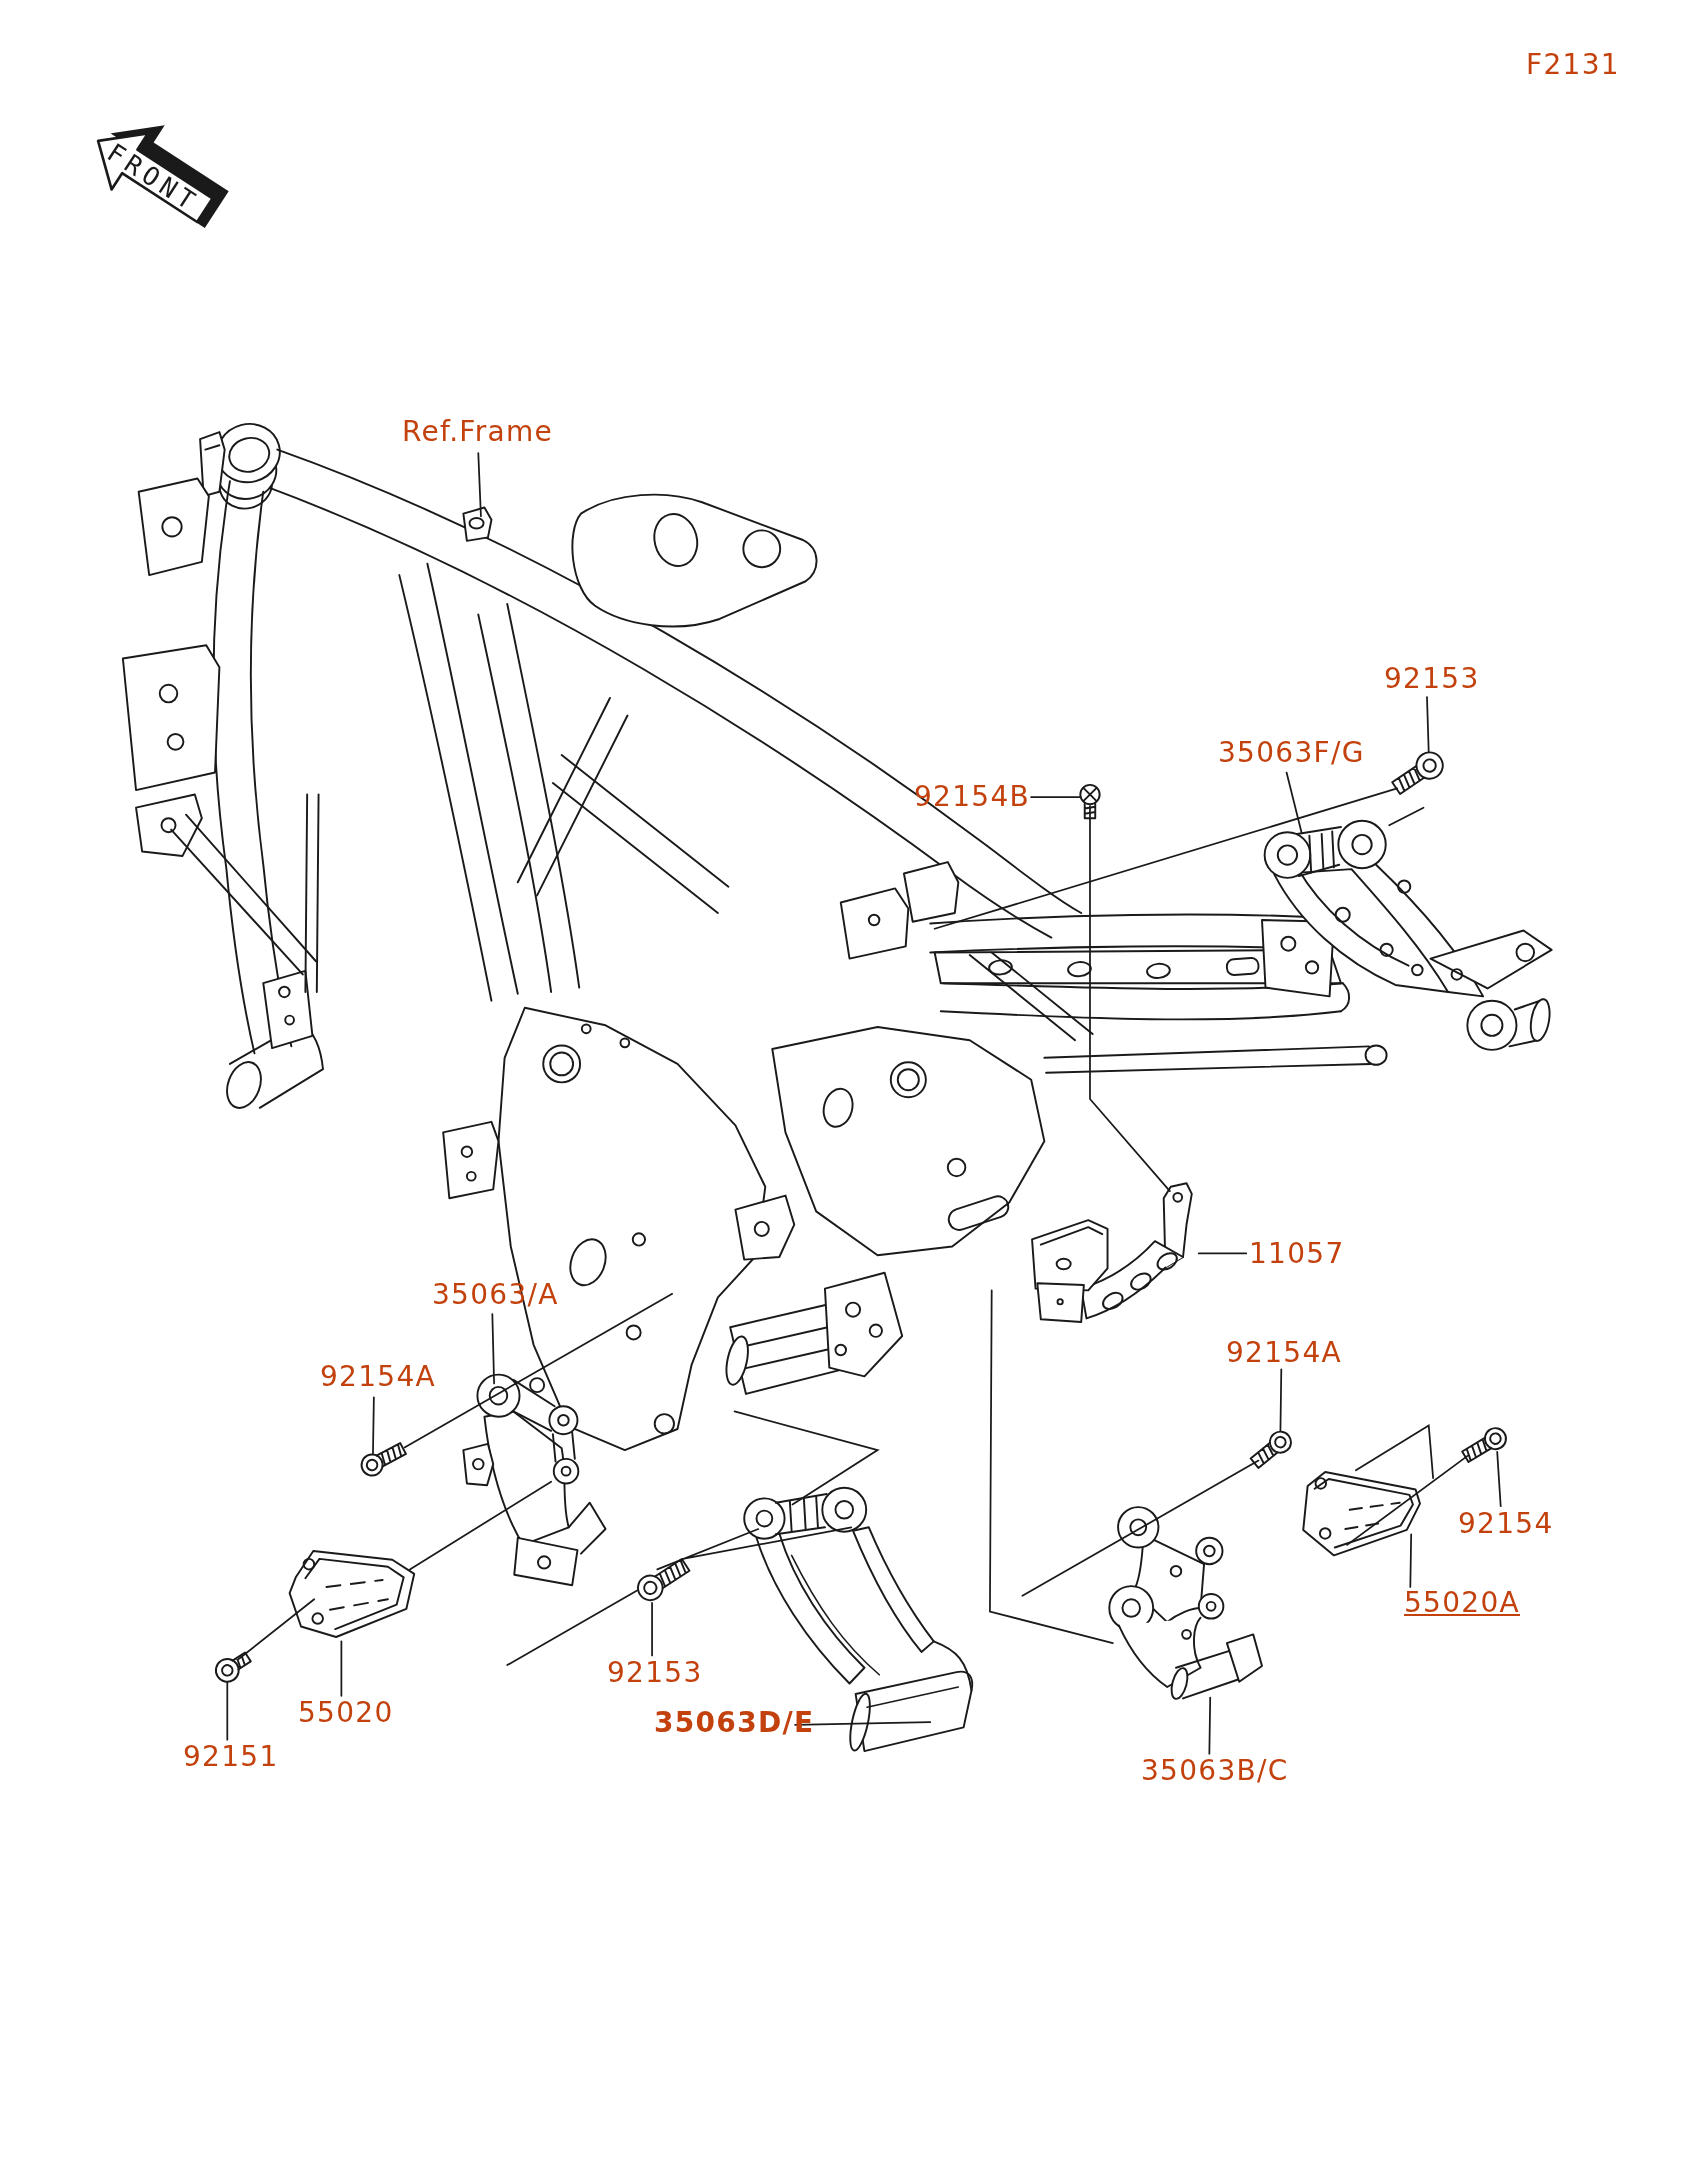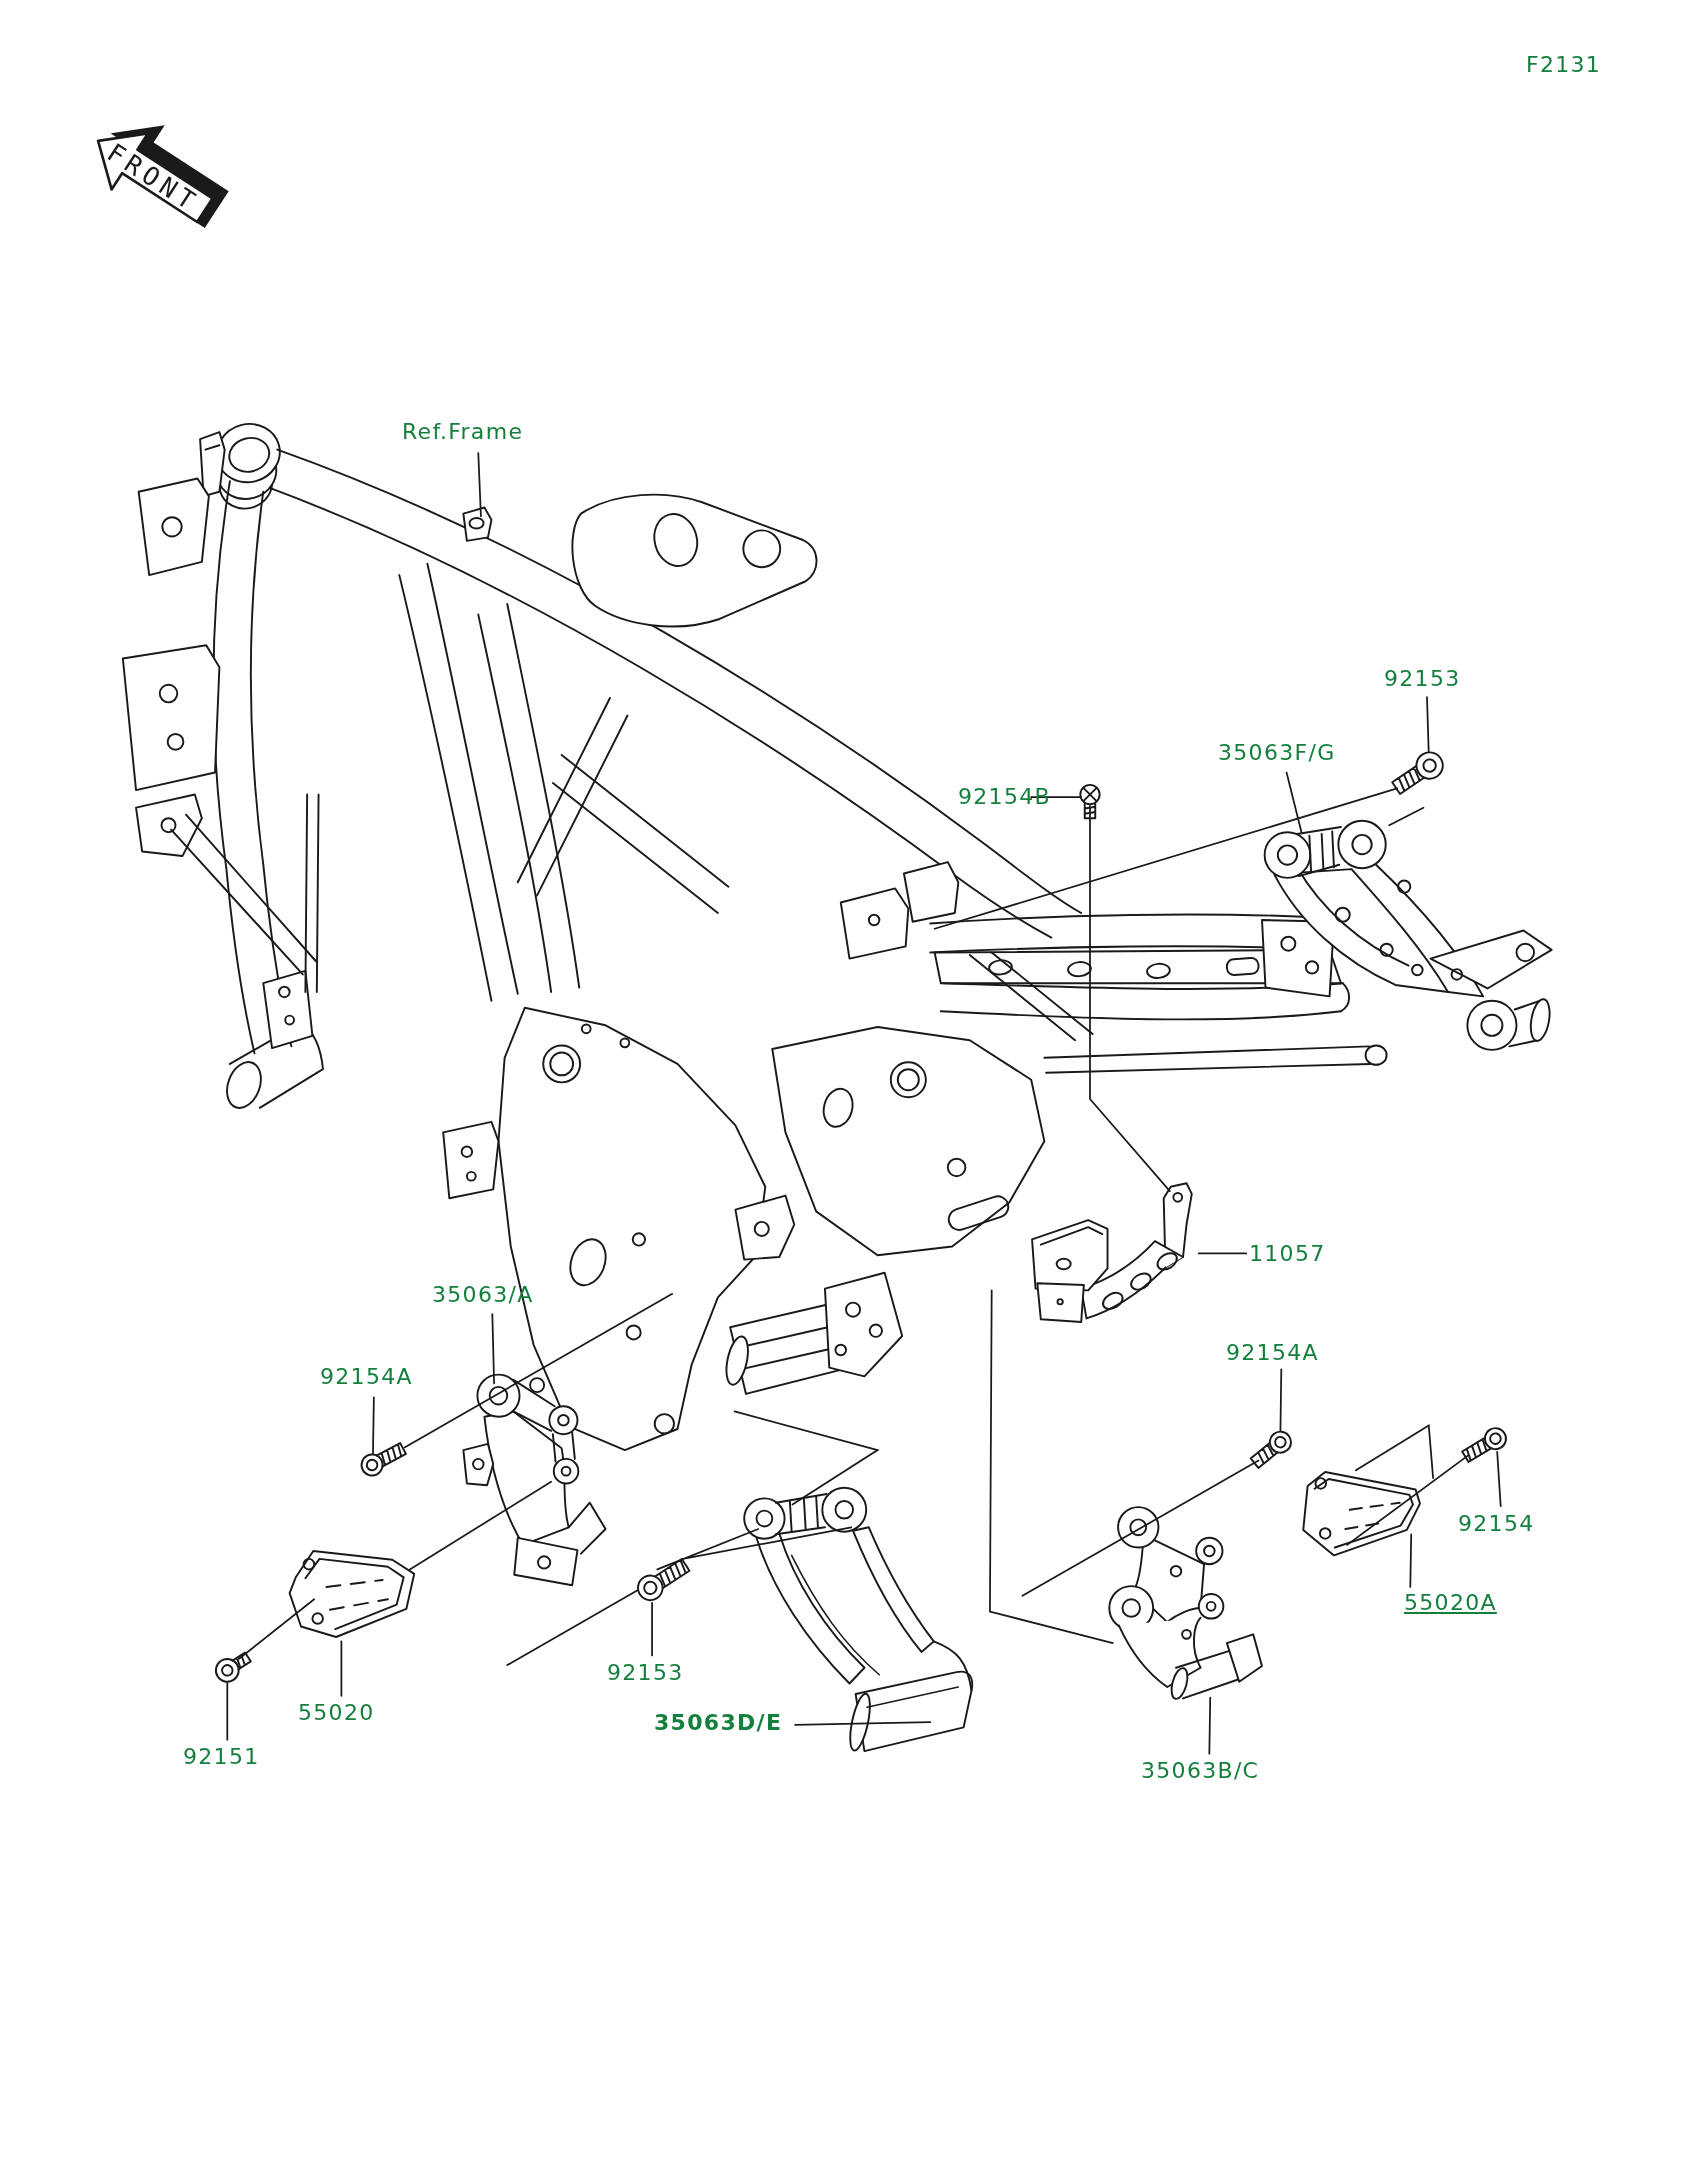--- a/index.html
+++ b/index.html
@@ -6,31 +6,31 @@
   .canvas{
     position:relative;
     width:1685px;height:2177px;
     background:#ffffff;
     font-family:"DejaVu Sans", sans-serif;
     overflow:hidden;
   }
   .canvas svg{position:absolute;left:0;top:0;}
   .lbl{
     position:absolute;
-    font-size:22px;
+    font-size:28px;
     line-height:32px;
     letter-spacing:1.3px;
-    color:#15803d;
+    color:#c2410c;
     white-space:nowrap;
   }
   .fig-code{position:absolute;left:1526px;top:49px;}
   .ref-frame{position:absolute;left:402px;top:416px;}
   .c0{left:1384px;top:663px;}
   .c1{left:1218px;top:737px;}
-  .c2{left:914px;top:781px;margin-left:44px;}
+  .c2{left:914px;top:781px;}
   .c3{left:1249px;top:1238px;}
   .c4{left:432px;top:1279px;text-align:right;}
   .c5{left:320px;top:1361px;}
   .c6{left:1226px;top:1337px;}
   .c7{left:1458px;top:1508px;}
   .c8{left:1404px;top:1587px;text-decoration:underline;}
   .c9{left:298px;top:1697px;}
   .c10{left:183px;top:1741px;text-align:center;}
   .c11{left:607px;top:1657px;}
   .c12{left:654px;top:1707px;font-weight:bold;}

